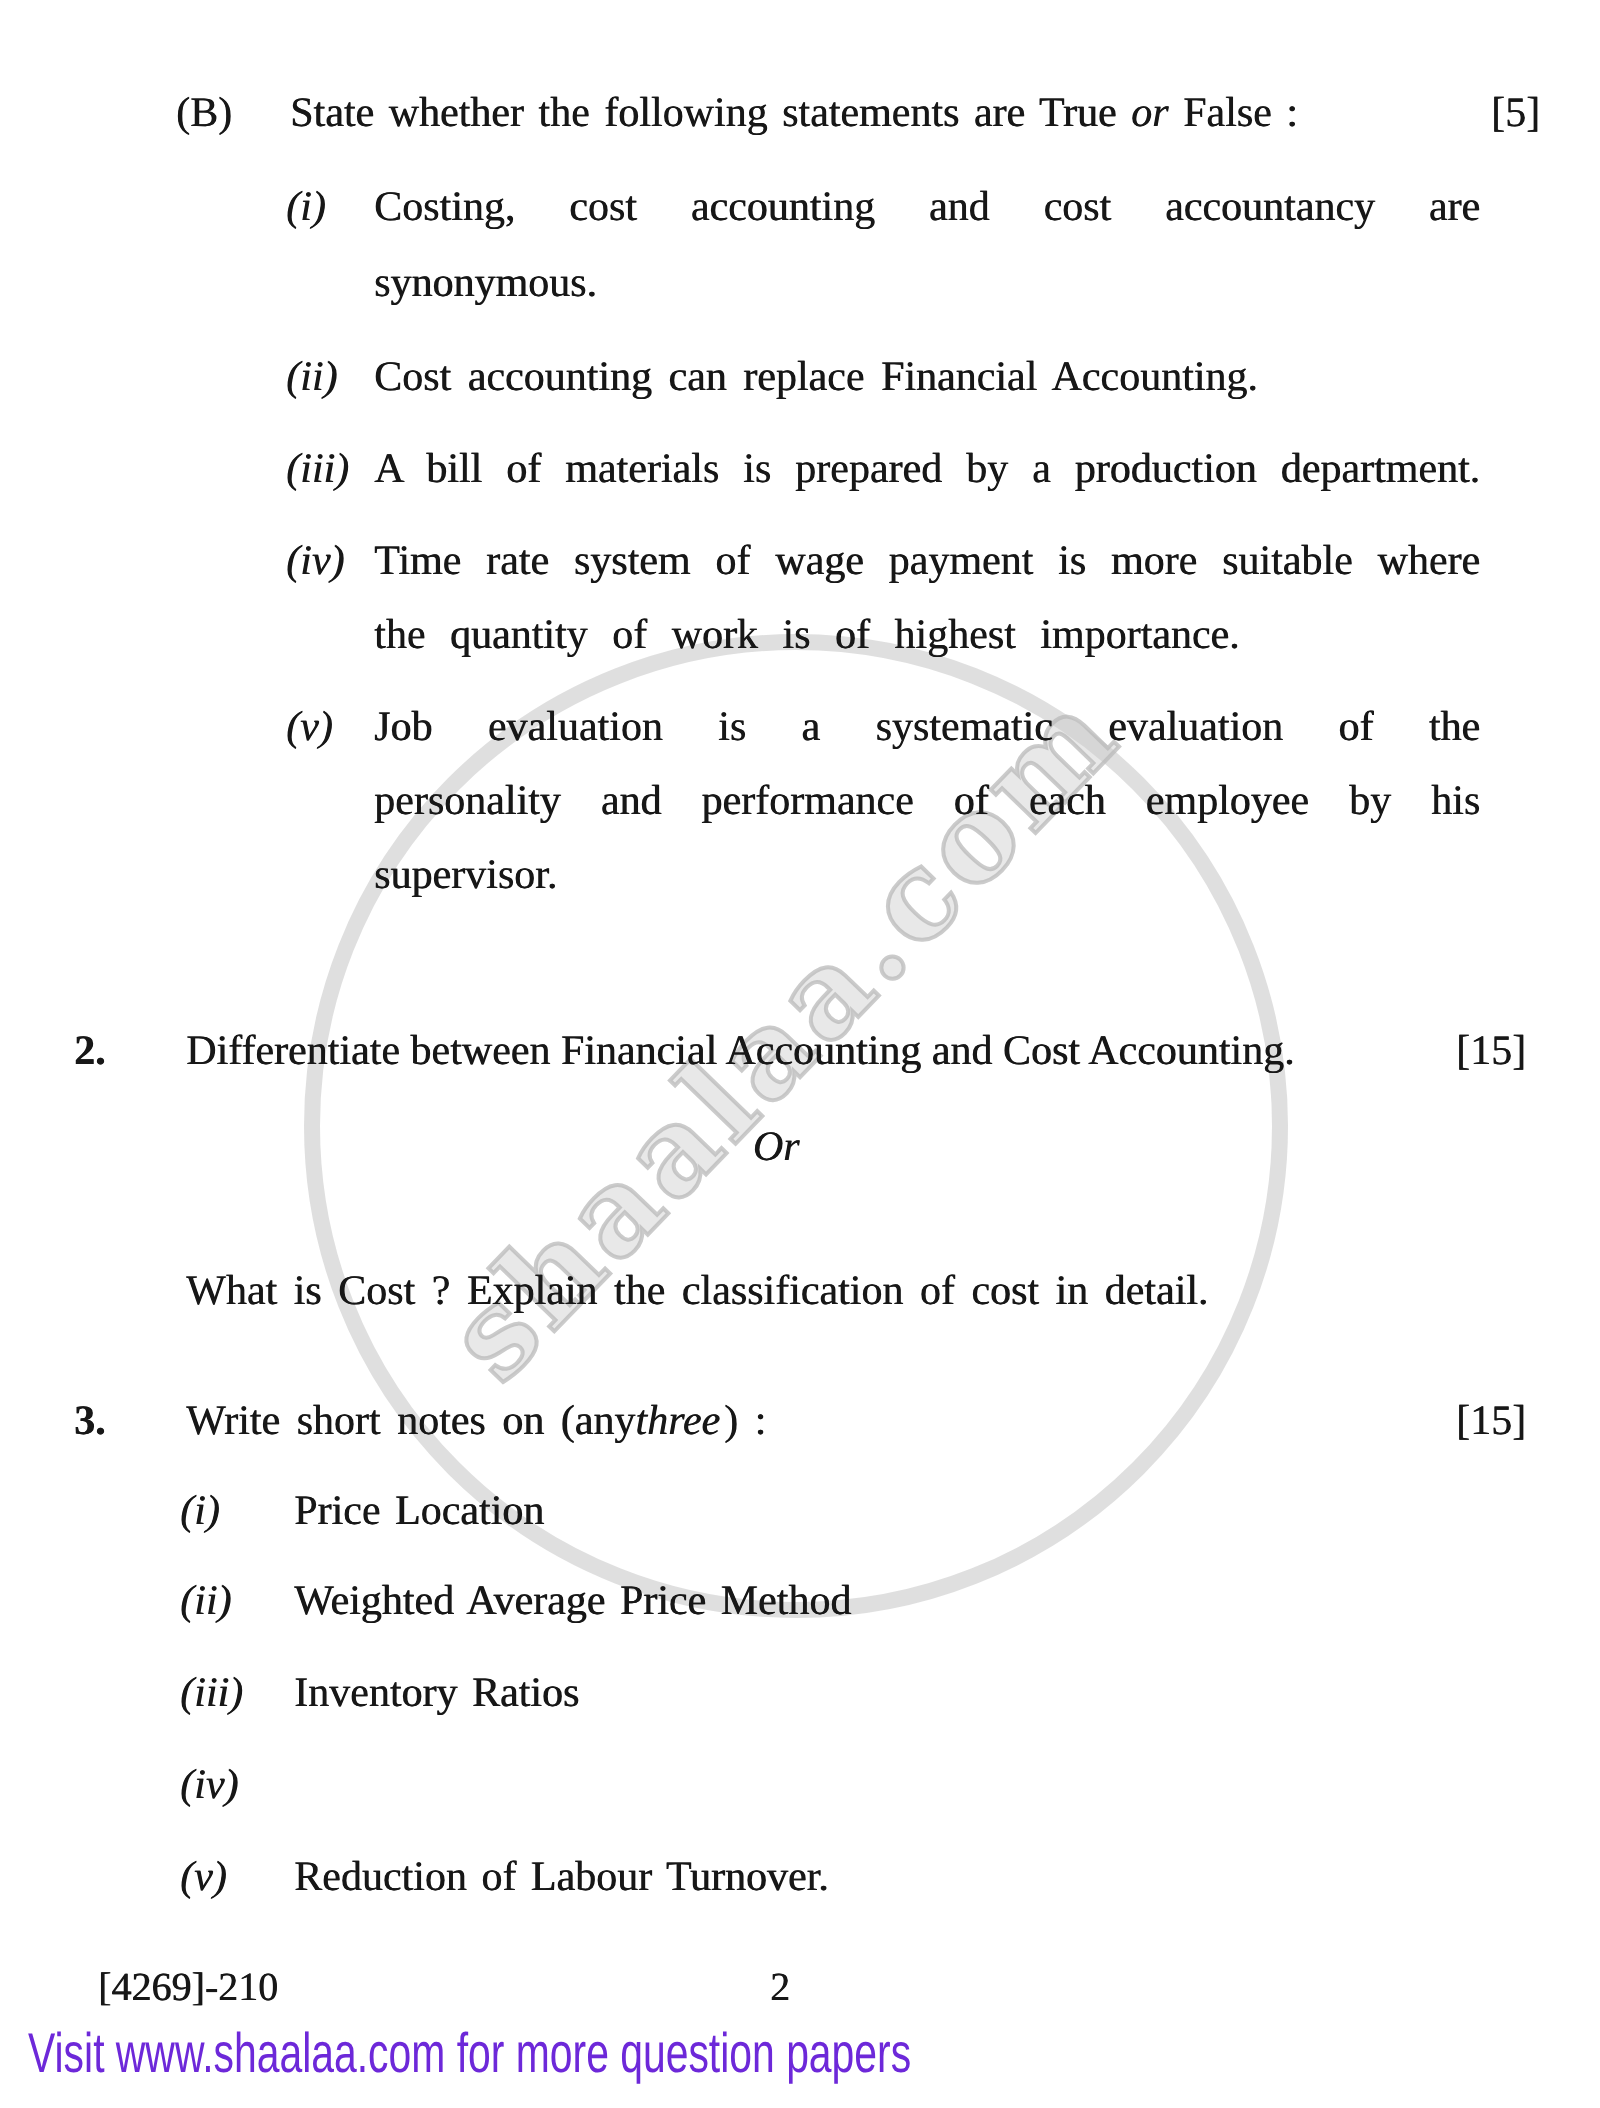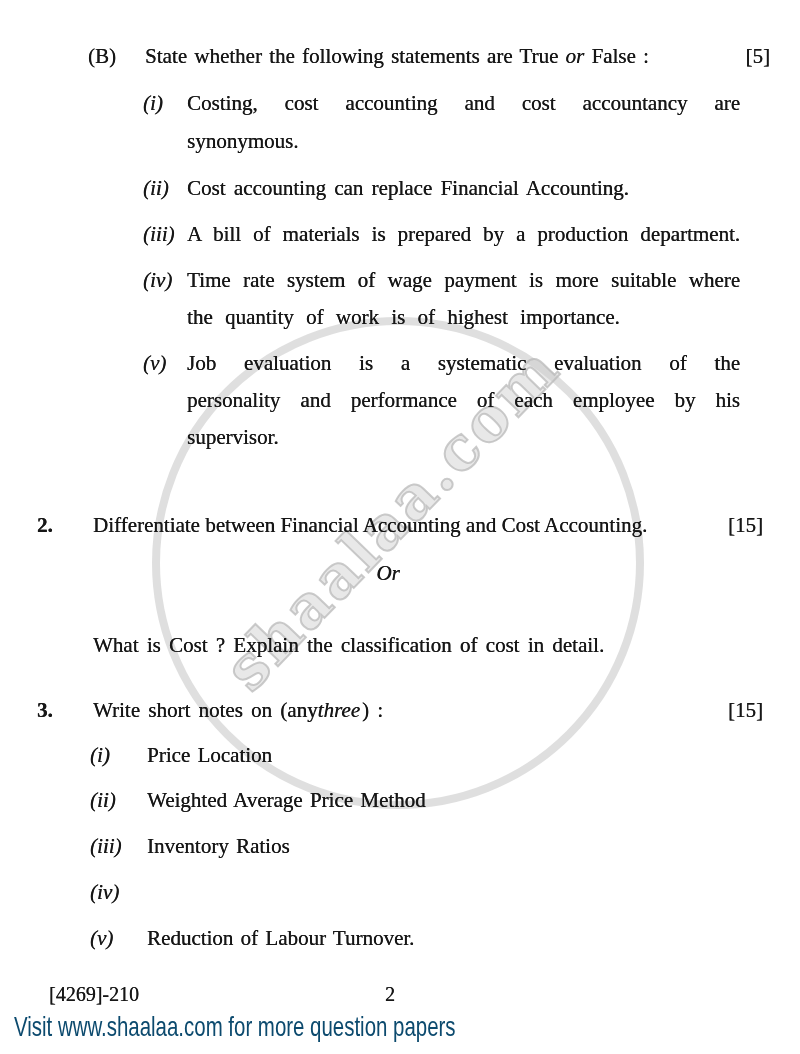--- a/index.html
+++ b/index.html
@@ -28,21 +28,21 @@
     text-shadow:0.3px 0 0 currentColor;
   }
   .jline{white-space:normal;text-align:justify;text-align-last:justify;}
   .em{font-style:italic;}
   .qnum{font-weight:bold;}
   .ws2{word-spacing:2px;} .ws3{word-spacing:3px;} .ws7{word-spacing:7px;}
   .marks{position:absolute;z-index:1;font-size:21px;line-height:26px;text-shadow:0.3px 0 0 currentColor;}
   .promo{
     position:absolute;left:14px;top:1012px;z-index:1;
     font-family:"Liberation Sans","DejaVu Sans",sans-serif;font-size:28px;line-height:30px;
-    color:#0c4a6e;white-space:nowrap;
+    color:#6d28d9;white-space:nowrap;
   }
   .promo-inner{display:inline-block;transform:scaleX(.73);transform-origin:left center;}
   .center-line{text-align:center;}
 </style>
 </head>
 <body>
 
 <div class="page">
 
   <div class="wm-ring"></div>

